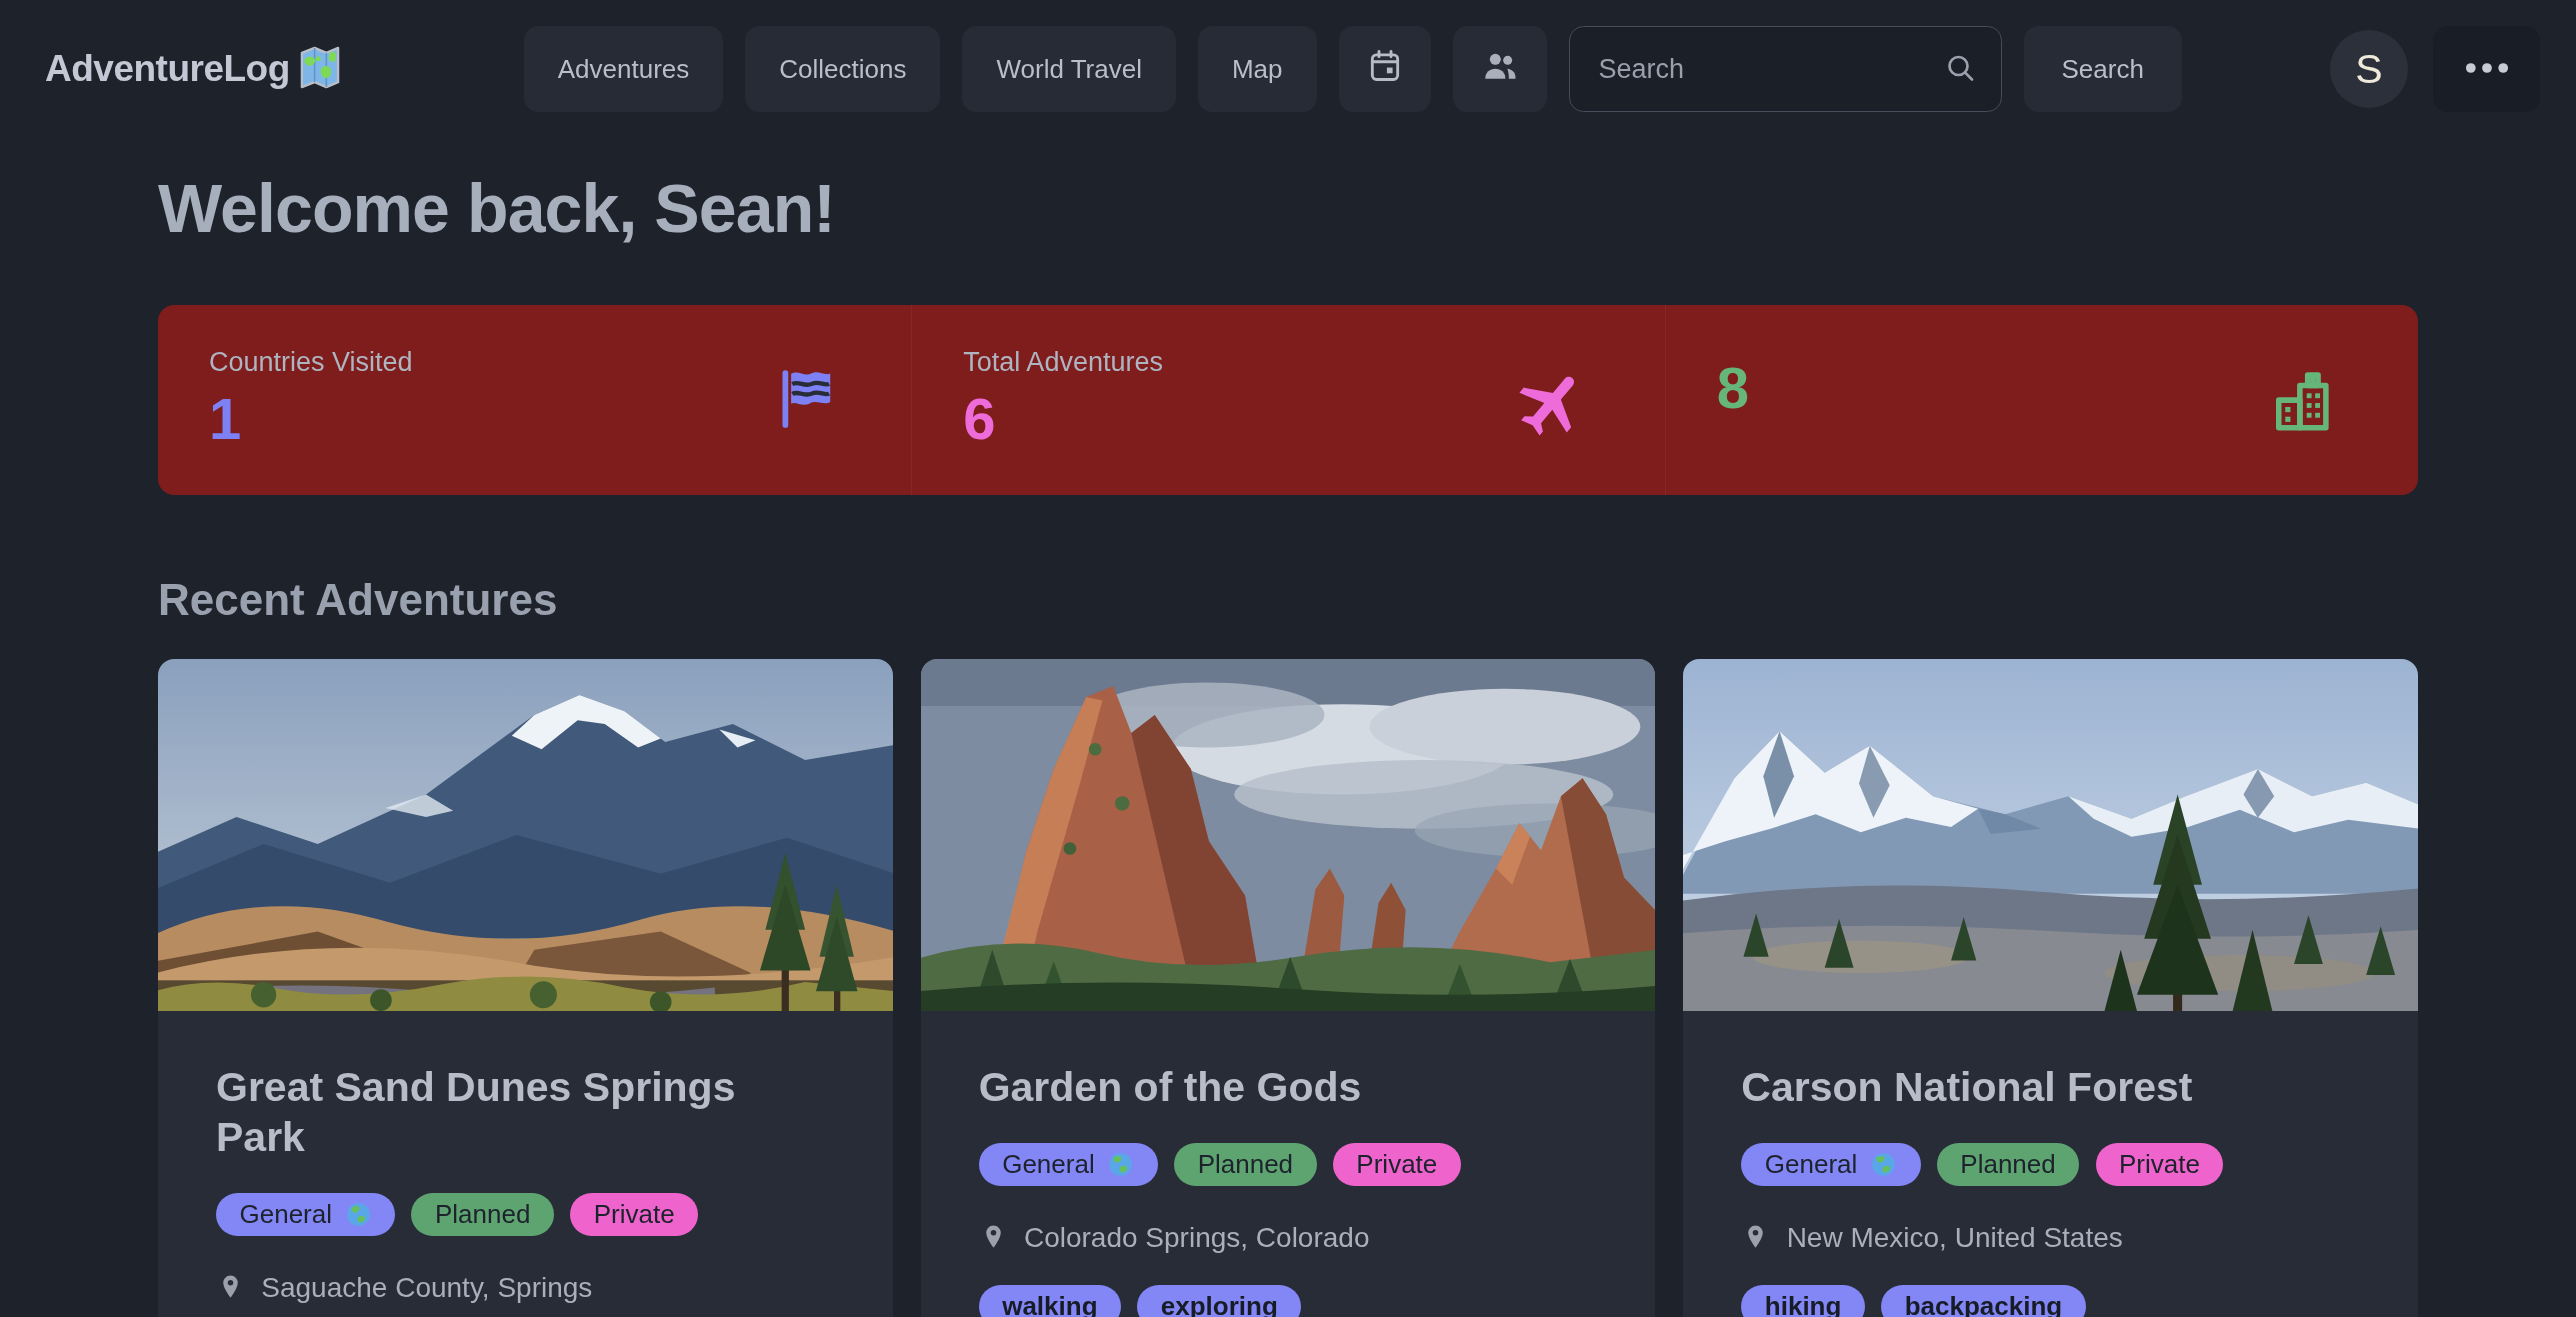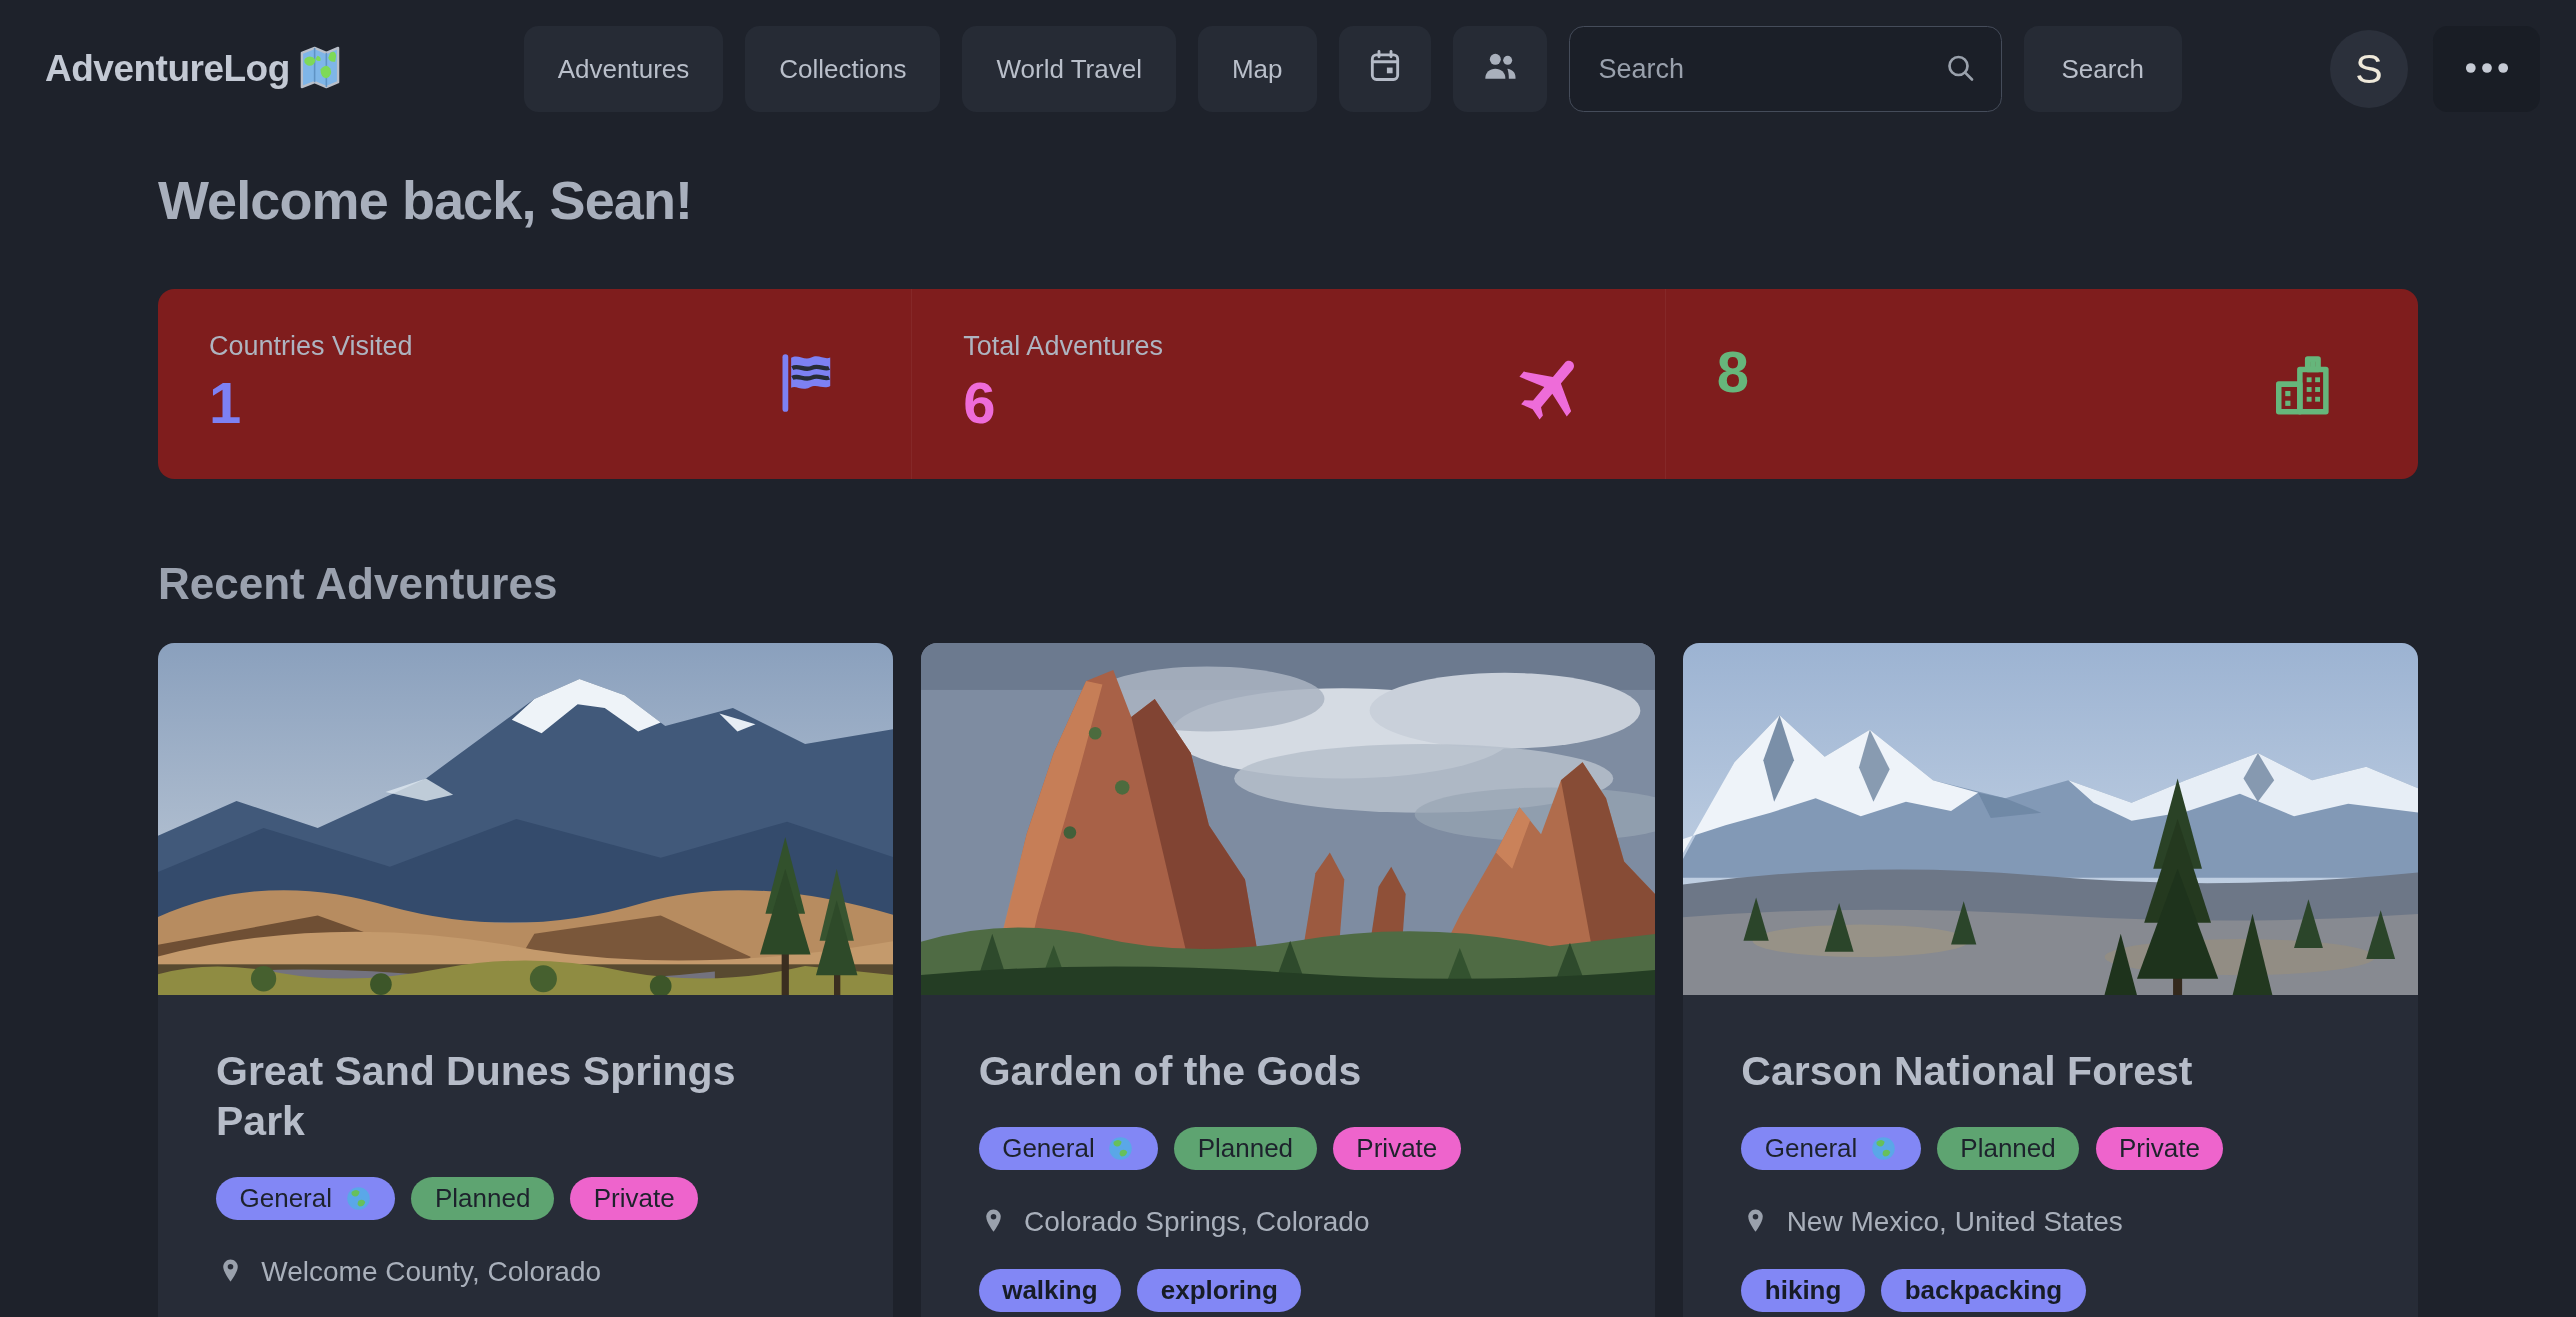--- a/index.html
+++ b/index.html
@@ -34,21 +34,21 @@
     margin-left: auto; width: 78px; height: 78px; border-radius: 50%; background: #2b303b;
     color: #efe9da; font-size: 41px; display: flex; align-items: center; justify-content: center;
     cursor: pointer;
   }
   .dots-btn {
     margin-left: 25px; width: 107px; height: 86px; background: #191d25; border: none;
     border-radius: 14.5px; display: flex; align-items: center; justify-content: center; cursor: pointer;
   }
   
   main { padding: 0 158px; }
-  .welcome { margin-top: 31px; font-size: 54px; font-weight: bold; letter-spacing: -0.9px; color: #a8afbc; }
+  .welcome { margin-top: 31px; font-size: 68px; font-weight: bold; letter-spacing: -0.9px; color: #a8afbc; }
   .stats {
     margin-top: 58px; background: #7f1d1d; border-radius: 16.3px;
     display: grid; grid-template-columns: 1fr 1fr 1fr;
   }
   .stat { position: relative; padding: 42px 51px 45px; }
   .stat + .stat { border-left: 1.8px solid rgba(255,255,255,0.05); }
   .stat-label { font-size: 27px; color: #aeb4c0; }
   .stat-value { margin-top: 11px; font-size: 58px; font-weight: bold; line-height: 1.05; }
   .val-purple { color: #7d81f3; }
   .val-pink   { color: #ee6cd9; }
@@ -245,21 +245,21 @@
               </svg>
           </span>
           <span class="badge badge-green">Planned</span>
           <span class="badge badge-pink">Private</span>
         </div>
         <div class="location">
           <svg width="29" height="29" viewBox="0 0 24 24">
               <path d="M12,2 C8.7,2 6,4.7 6,8 c0,4.6 6,12.4 6,12.4 s6,-7.8 6,-12.4 C18,4.7 15.3,2 12,2 Z" fill="#9aa1ac"></path>
               <circle cx="12" cy="8" r="2.3" fill="#272c37"></circle>
             </svg>
-          <span>Welcome County, Colorado</span>
+          <span>Saguache County, Springs</span>
         </div>
 
       </div>
     </article>
 
     <article class="card">
       <svg class="photo" viewBox="0 0 820 390" preserveAspectRatio="xMidYMid slice">
         <rect width="820" height="390" fill="#7e8ca1"></rect>
         <rect width="820" height="52" fill="#67748a" opacity="0.75"></rect>
         <ellipse cx="470" cy="100" rx="190" ry="50" fill="#d5dbe3"></ellipse>

